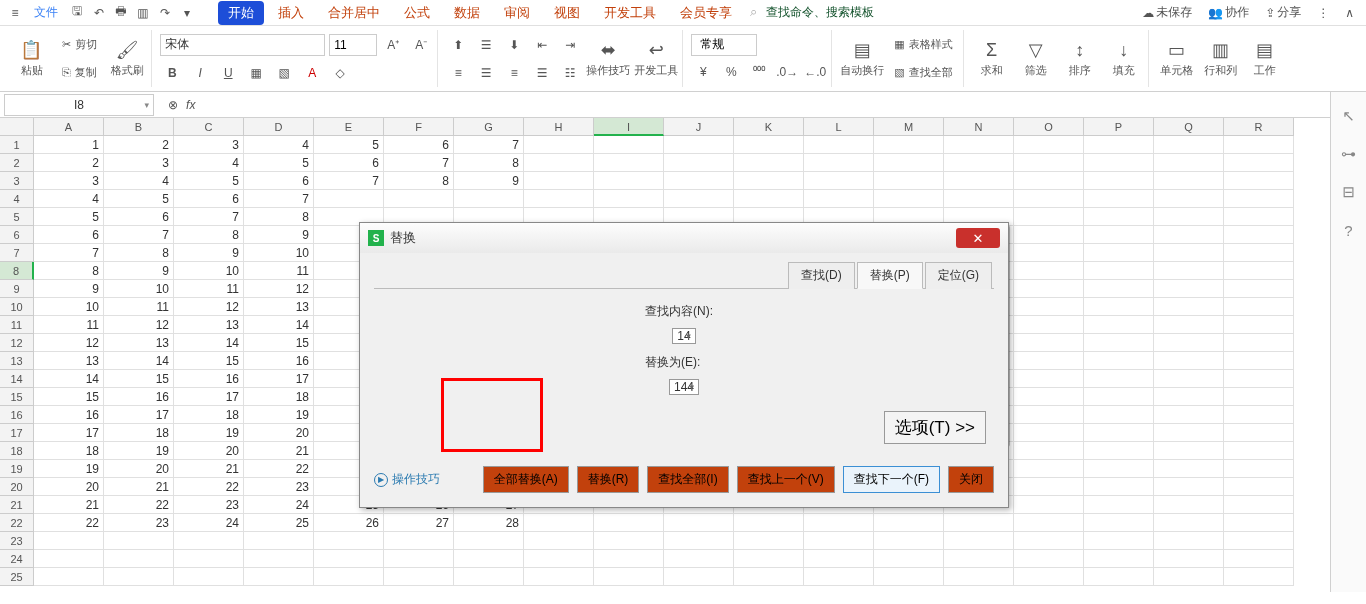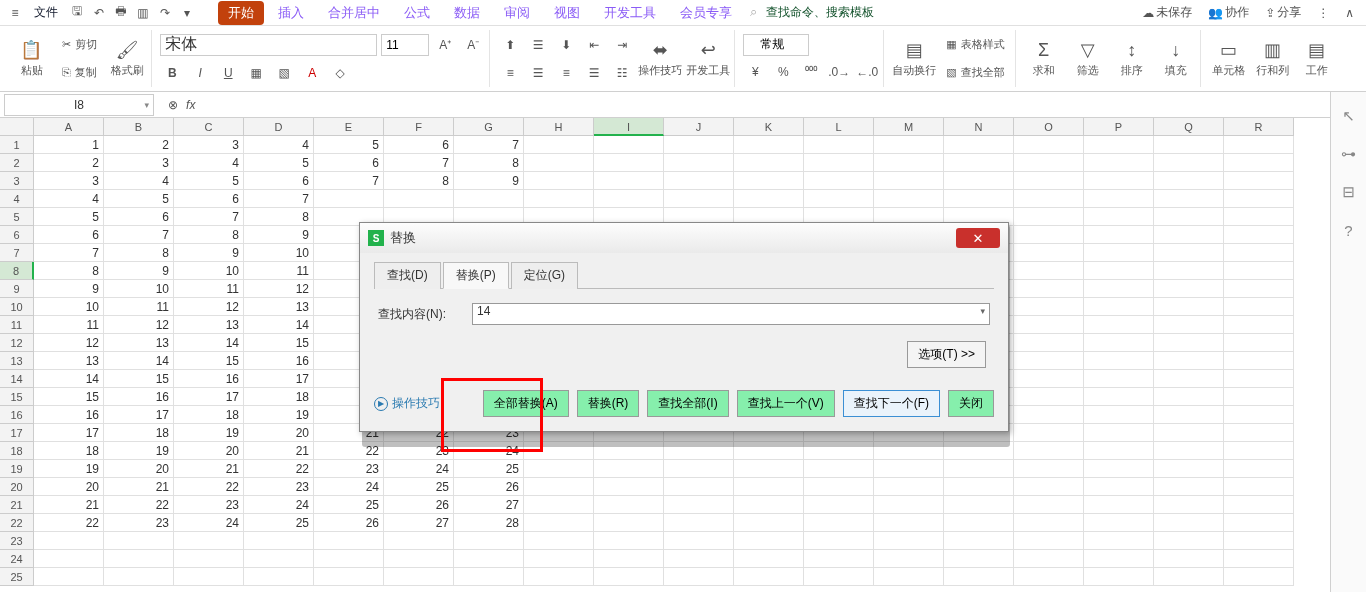--- a/index.html
+++ b/index.html
@@ -1,41 +1,41 @@
 <!DOCTYPE html>
 <html><head>
 <meta charset="utf-8">
 <style>
 * { box-sizing: border-box; margin: 0; padding: 0; font-family: "Microsoft YaHei", sans-serif; }
 body { background: #fff; font-size: 12px; color: #333; width: 1366px; height: 604px; overflow: hidden; position: relative; }
 
 
 .menubar { height: 26px; display: flex; align-items: center; padding: 0 6px; border-bottom: 1px solid #e0e0e0; gap: 4px; }
 .menubar .m-icon { width: 18px; height: 18px; display: flex; align-items: center; justify-content: center; color: #555; cursor: pointer; }
-.menubar .m-text { padding: 2px 6px; cursor: pointer; color: #0f172a; }
-.menubar .m-tab { padding: 3px 10px; cursor: pointer; color: #8b5cf6; font-size: 13px; }
-.menubar .m-tab.active { background: #c2410c; color: #fff; border-radius: 4px; }
+.menubar .m-text { padding: 2px 6px; cursor: pointer; color: #3b82f6; }
+.menubar .m-tab { padding: 3px 10px; cursor: pointer; color: #c2410c; font-size: 13px; }
+.menubar .m-tab.active { background: #1d4ed8; color: #fff; border-radius: 4px; }
 .menubar .spacer { flex: 1; }
 .menubar .search-hint { color: #14532d; padding-left: 20px; position: relative; }
 .menubar .search-hint::before { content: "⌕"; position: absolute; left: 4px; top: 0; color: #aaa; font-size: 13px; }
 .menubar .right-item { padding: 2px 6px; color: #555; cursor: pointer; display: flex; align-items: center; gap: 2px; }
 
 
 .ribbon { height: 66px; border-bottom: 1px solid #d0d0d0; display: flex; padding: 4px 8px; gap: 4px; overflow: hidden; }
 .rgroup { display: flex; flex-direction: row; align-items: center; padding: 0 4px; border-right: 1px solid #e4e4e4; gap: 4px; }
 .rgroup:last-child { border-right: none; }
 .rbtn-big { display: flex; flex-direction: column; align-items: center; justify-content: center; min-width: 40px; height: 56px; cursor: pointer; font-size: 11px; color: #555; gap: 2px; }
 .rbtn-big .icon { width: 22px; height: 22px; display: flex; align-items: center; justify-content: center; font-size: 18px; }
 .rcol { display: flex; flex-direction: column; gap: 4px; }
 .rrow { display: flex; align-items: center; gap: 4px; }
 .rbtn-sm { width: 24px; height: 24px; display: flex; align-items: center; justify-content: center; cursor: pointer; color: #555; border: 1px solid transparent; }
 .rbtn-med { height: 24px; padding: 0 6px; display: flex; align-items: center; gap: 4px; cursor: pointer; color: #555; font-size: 11px; }
-.font-select { height: 22px; border: 1px solid #ccc; padding: 0 4px; font-size: 16px; color: #333; min-width: 100px; background: #fff; }
+.font-select { height: 22px; border: 1px solid #ccc; padding: 0 4px; font-size: 12px; color: #333; min-width: 100px; background: #fff; }
 .size-select { height: 22px; border: 1px solid #ccc; padding: 0 4px; font-size: 12px; width: 48px; background: #fff; }
-.num-select { height: 22px; border: 1px solid #ccc; padding: 0 16px; font-size: 12px; width: 66px; background: #fff; }
+.num-select { height: 22px; border: 1px solid #ccc; padding: 0 8px; font-size: 12px; width: 66px; background: #fff; }
 
 
 .formula-row { height: 26px; display: flex; align-items: center; border-bottom: 1px solid #d0d0d0; }
 .name-box { width: 150px; height: 22px; border: 1px solid #ccc; margin: 0 4px; display: flex; align-items: center; justify-content: center; font-size: 12px; position: relative; }
 .name-box::after { content: "▾"; position: absolute; right: 4px; font-size: 9px; color: #888; }
 .fx-area { display: flex; align-items: center; gap: 8px; padding: 0 10px; flex: 1; }
 .fx-icon { cursor: pointer; color: #555; }
 .formula-input { flex: 1; border: none; outline: none; height: 20px; font-size: 12px; }
 
 
@@ -57,35 +57,35 @@
 .side-panel .sp-icon { width: 20px; height: 20px; color: #888; cursor: pointer; display: flex; align-items: center; justify-content: center; font-size: 15px; }
 
 
 .dialog-shadow { position: absolute; left: 362px; top: 225px; width: 648px; height: 222px; background: rgba(0,0,0,0.25); border-radius: 3px; }
 .dialog { position: absolute; left: 359px; top: 222px; width: 650px; background: #f0f0f0; border: 1px solid #888; box-shadow: 2px 2px 6px rgba(0,0,0,0.3); }
 .dlg-title { height: 30px; background: linear-gradient(#fdfdfd,#eaeaea); display: flex; align-items: center; padding: 0 8px; font-size: 13px; color: #333; }
 .dlg-title .t-icon { width: 16px; height: 16px; background: #22b24c; margin-right: 6px; display: flex; align-items: center; justify-content: center; color: #fff; font-weight: bold; font-size: 10px; }
 .dlg-title .spacer { flex: 1; }
 .dlg-close { width: 44px; height: 20px; background: #c9302c; border-radius: 3px; color: #fff; display: flex; align-items: center; justify-content: center; cursor: pointer; font-size: 13px; }
 .dlg-body { padding: 8px 14px 14px 14px; }
-.dlg-tabs { display: flex; border-bottom: 1px solid #bbb; }
+.dlg-tabs { display: flex; border-bottom: 1px solid #bbb; justify-content: flex-end; }
 .dlg-tab { padding: 4px 12px; border: 1px solid #bbb; border-bottom: none; background: #eee; margin-right: 2px; cursor: pointer; font-size: 12px; position: relative; top: 1px; }
 .dlg-tab.active { background: #f8f8f8; border-bottom: 1px solid #f8f8f8; }
 .dlg-form { padding: 14px 4px 6px 4px; }
-.dlg-form-row { display: flex; align-items: center; margin-bottom: 10px; gap: 16px; }
+.dlg-form-row { display: flex; align-items: center; margin-bottom: 10px; gap: 8px; flex-direction: column; }
 .dlg-form-row label { width: 78px; font-size: 12px; }
 .dlg-input { flex: 1; height: 22px; border: 1px solid #999; padding: 0 4px; font-size: 12px; background: #fff; position: relative; }
 .dlg-input::after { content: "▾"; position: absolute; right: 4px; top: 2px; font-size: 9px; color: #666; }
 .dlg-options { text-align: right; padding: 6px 4px; }
-.dlg-opt-btn { padding: 4px 10px; border: 1px solid #999; background: #f4f4f4; cursor: pointer; font-size: 12px; }
+.dlg-opt-btn { padding: 4px 10px; border: 1px solid #999; background: #f4f4f4; cursor: pointer; font-size: 17px; }
 .dlg-footer { display: flex; align-items: center; padding-top: 10px; gap: 8px; }
 .dlg-hint { color: #2a7ab0; font-size: 12px; display: flex; align-items: center; gap: 4px; }
 .dlg-hint .play { width: 14px; height: 14px; border-radius: 50%; border: 1px solid #2a7ab0; display: flex; align-items: center; justify-content: center; font-size: 8px; }
 .dlg-btns { display: flex; gap: 8px; margin-left: auto; }
-.dlg-btn { padding: 4px 10px; border: 1px solid #999; background: #86efac; cursor: pointer; font-size: 12px; white-space: nowrap; }
+.dlg-btn { padding: 4px 10px; border: 1px solid #999; background: #c2410c; cursor: pointer; font-size: 12px; white-space: nowrap; }
 .dlg-btn.primary { border: 1px solid #3b8fd4; background: #eaf3fb; }
 .dlg-btn.highlight-all { border: 1px solid #999; }
 
 
 .red-box { position: absolute; border: 3px solid #ff0000; pointer-events: none; }
 .red-box.main { left: 441px; top: 378px; width: 102px; height: 74px; }
 </style>
 </head>
 <body>
 
@@ -822,20 +822,24 @@
     <div class="dlg-tabs">
       <div class="dlg-tab">查找(D)</div>
       <div class="dlg-tab active">替换(P)</div>
       <div class="dlg-tab">定位(G)</div>
     </div>
     <div class="dlg-form">
       <div class="dlg-form-row">
         <label>查找内容(N):</label>
         <div class="dlg-input"><span>14</span></div>
       </div>
+      <div class="dlg-form-row">
+        <label>替换为(E):</label>
+        <div class="dlg-input"><span>144</span></div>
+      </div>
       <div class="dlg-options">
         <button class="dlg-opt-btn">选项(T) &gt;&gt;</button>
       </div>
     </div>
     <div class="dlg-footer">
       <span class="dlg-hint">
           <span class="play">▶</span>
           <span>操作技巧</span>
         </span>
       <div class="dlg-btns">

